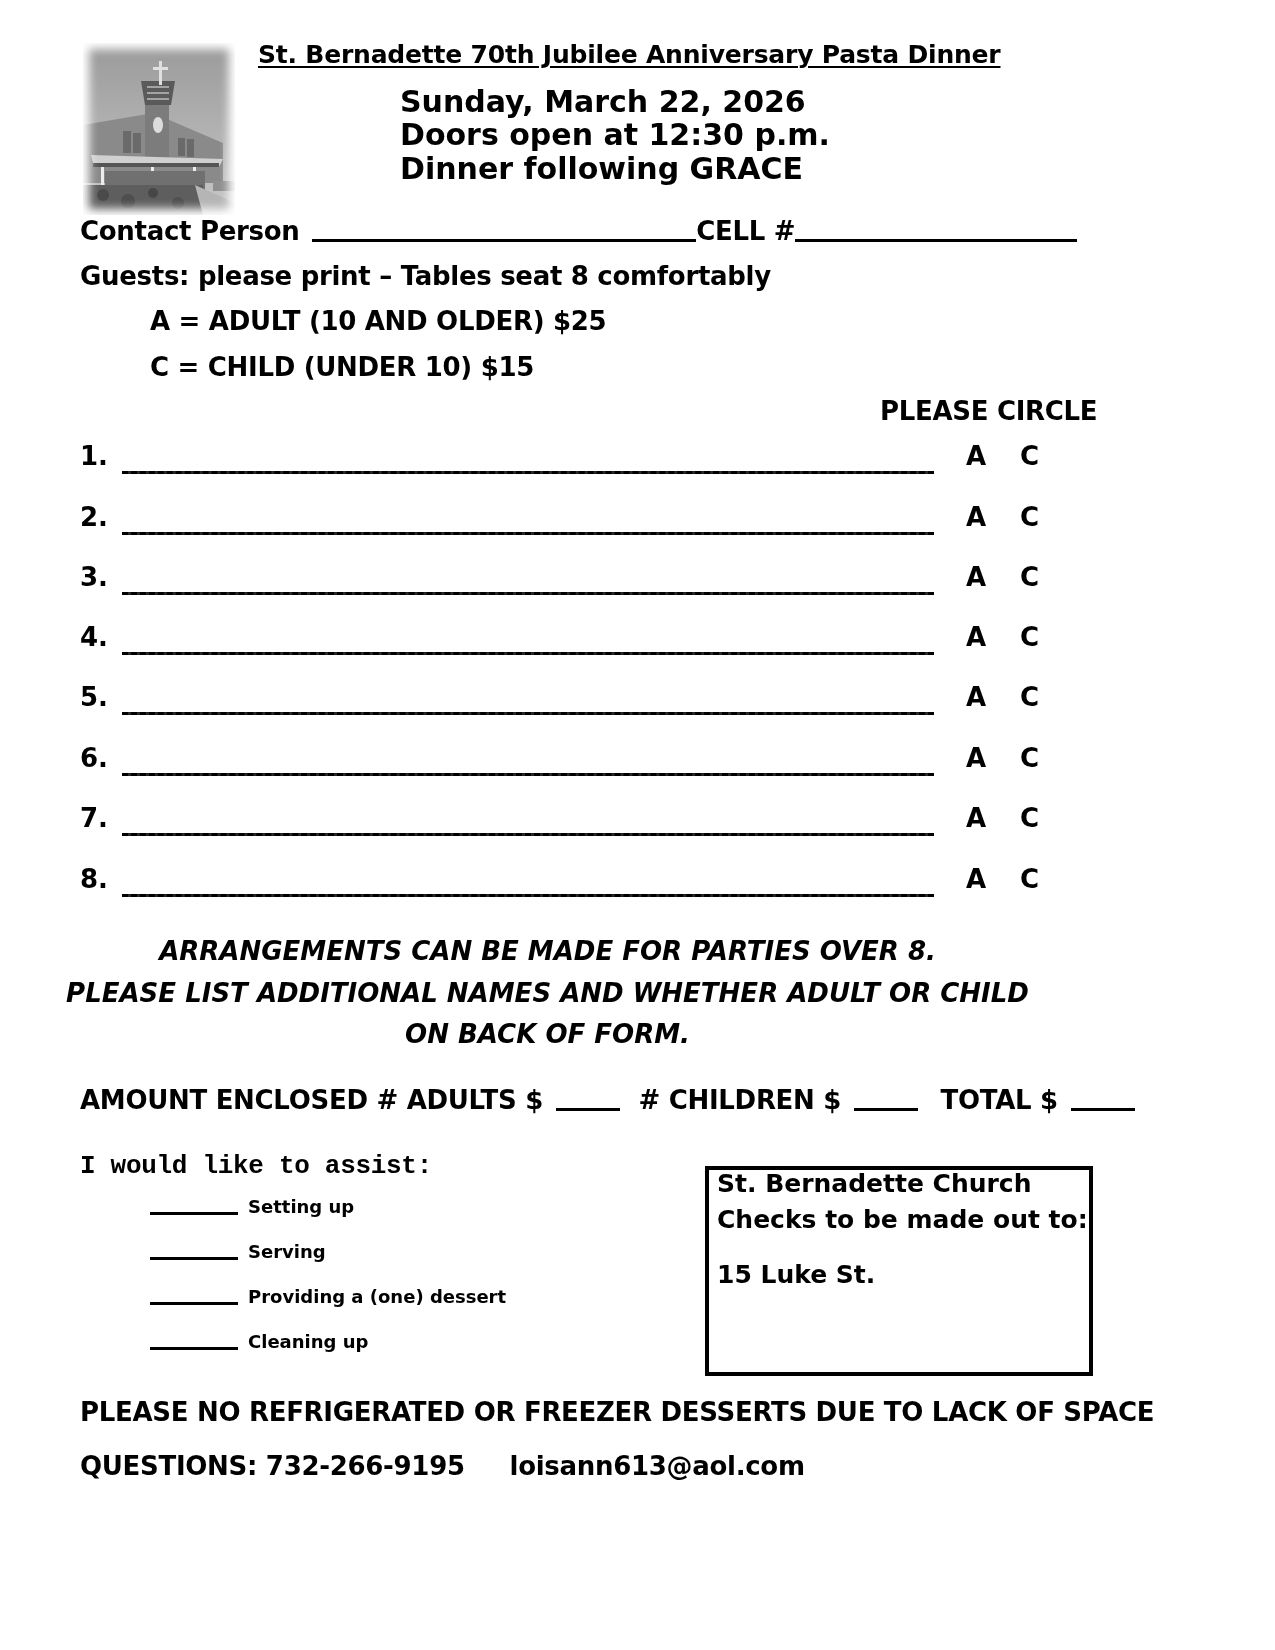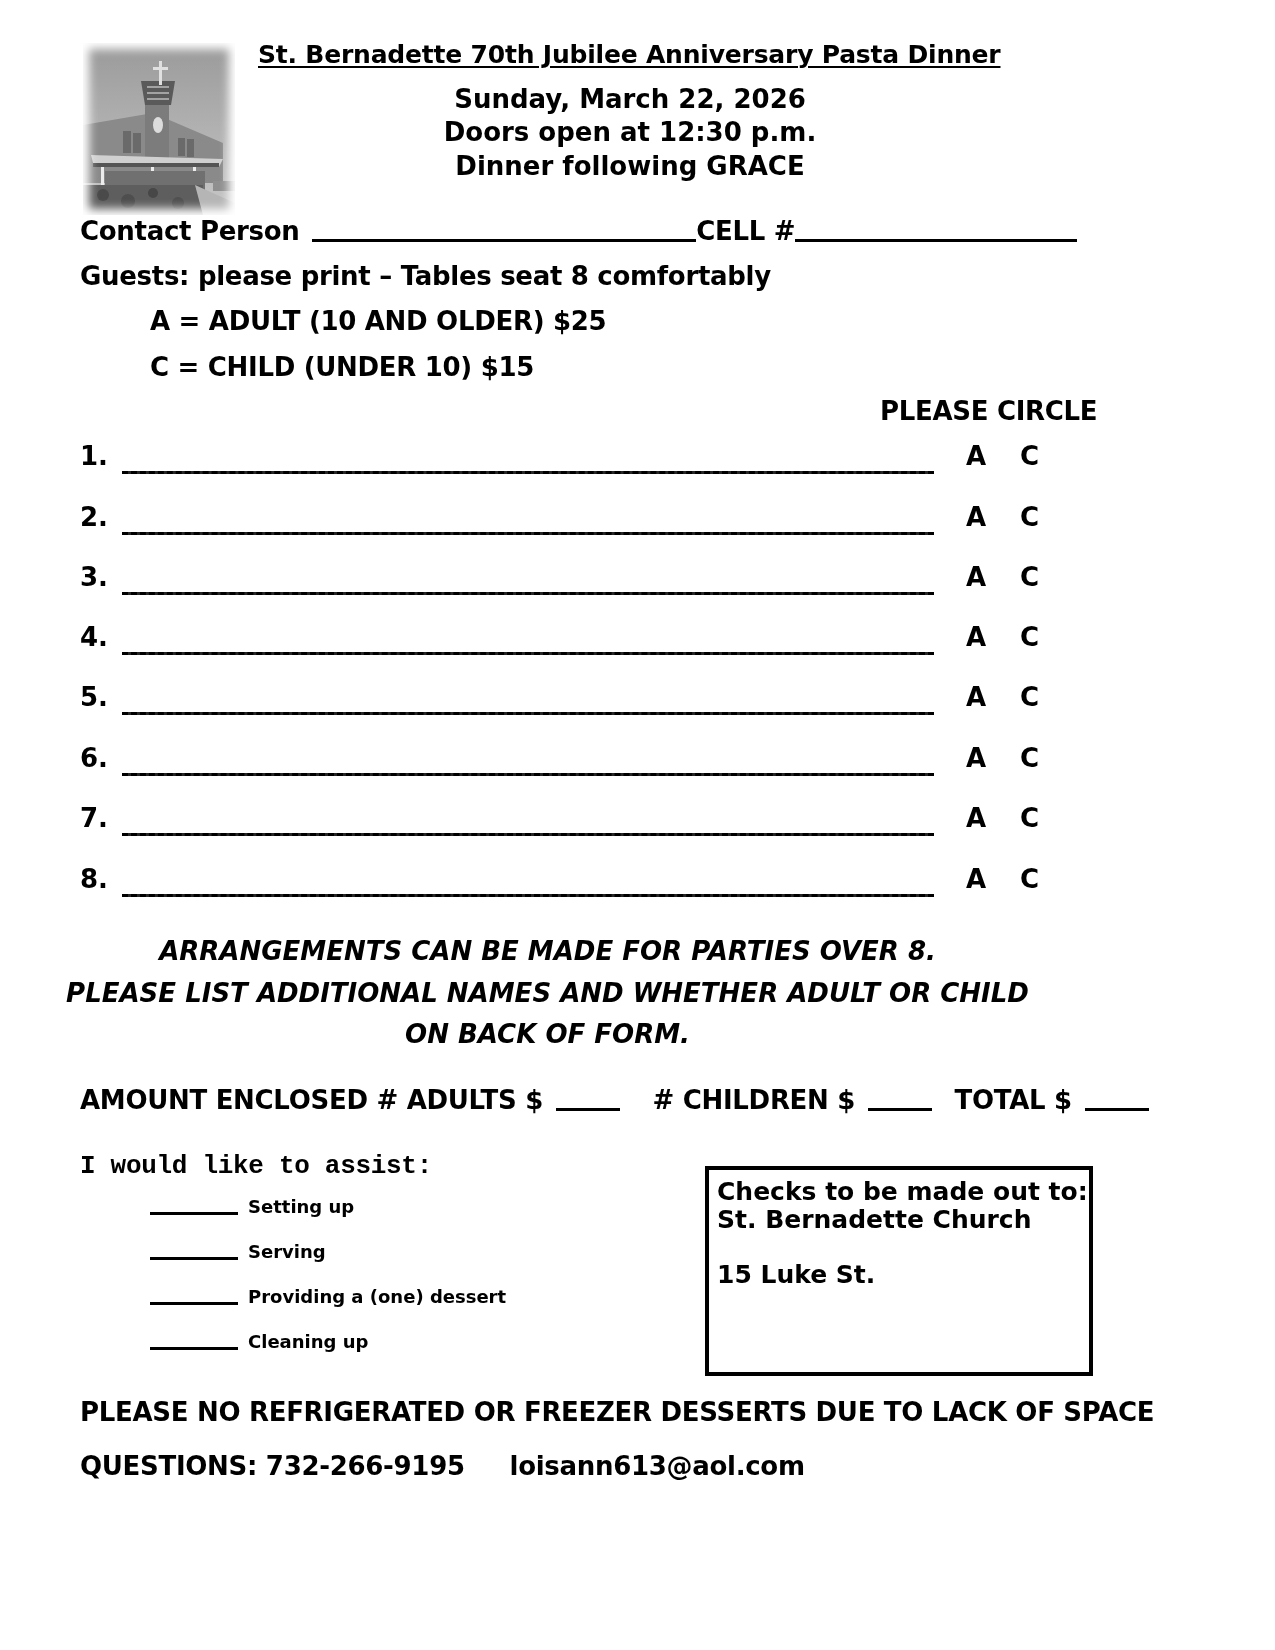--- a/index.html
+++ b/index.html
@@ -6,21 +6,21 @@
   body { width: 1275px; height: 1650px; position: relative; overflow: hidden;
          font-family: "DejaVu Sans", sans-serif; color: #000; font-weight: bold; }
   .abs { position: absolute; }
   .photo { left: 83px; top: 43px; width: 152px; height: 172px; overflow: hidden;
            filter: blur(0.3px); }
   .photo svg { display: block; }
   .photo::after { content: ""; position: absolute; inset: 0;
            box-shadow: inset 0 0 10px 6px #ffffff; }
   .title { left: 258px; top: 40px; font-size: 25px; text-decoration: underline;
            text-decoration-thickness: 2px; text-underline-offset: 3px; letter-spacing: -0.2px; white-space: nowrap; }
-  .sub { left: 400px; width: 460px; text-align: center; font-size: 26px; white-space: nowrap; }
+  .sub { left: 400px; width: 460px; font-size: 30px; white-space: nowrap; }
   .line-txt { font-size: 26px; white-space: nowrap; letter-spacing: -0.3px; }
   .blank { display: inline-block; border-bottom: 3px solid #000; height: 0; vertical-align: baseline; margin-bottom: -2px; }
   .guest-row { left: 80px; height: 40px; width: 1000px; }
   .guest-num { position: absolute; left: 0; top: 0; font-size: 26px; }
   .guest-line { position: absolute; left: 42px; top: 30px; width: 812px; height: 0;
            border-bottom: 3px dashed #000; }
   .guest-line::after { content: ""; position: absolute; left: 0; right: 0; top: 0; border-bottom: 3px solid #000; opacity: 0.85; }
   .opt-a { position: absolute; left: 886px; top: 0; font-size: 26px; }
   .opt-c { position: absolute; left: 940px; top: 0; font-size: 26px; }
   .note { width: 1095px; left: 0; text-align: center; font-size: 26px; font-style: italic; white-space: nowrap; }
@@ -143,43 +143,43 @@
   <span class="opt-c">C</span>
 </div>
 
 <div class="abs note" style="top:936px;">ARRANGEMENTS CAN BE MADE FOR PARTIES OVER 8.</div>
 <div class="abs note" style="top:978px;">PLEASE LIST ADDITIONAL NAMES AND WHETHER  ADULT OR CHILD</div>
 <div class="abs note" style="top:1019px;">ON BACK OF FORM.</div>
 
 <div class="abs line-txt" style="left:80px; top:1085px;">
   <span>AMOUNT ENCLOSED # ADULTS $</span>
   <span class="blank" style="width:64px; margin-left:4px;"></span>
-  <span style="margin-left:24px;"># CHILDREN $</span>
+  <span style="margin-left:10px;"># CHILDREN $</span>
   <span class="blank" style="width:64px; margin-left:4px;"></span>
   <span style="margin-left:14px;">TOTAL $</span>
   <span class="blank" style="width:64px; margin-left:4px;"></span>
 </div>
 
 <div class="abs line-txt" style="left:80px; top:1151px;font-family:Liberation Mono, monospace;">I would like to assist:</div>
 <div class="abs assist-item" style="top:1196px;">
   <span class="blank"></span><span>Setting up</span>
 </div>
 <div class="abs assist-item" style="top:1241px;">
   <span class="blank"></span><span>Serving</span>
 </div>
 <div class="abs assist-item" style="top:1286px;">
   <span class="blank"></span><span>Providing a (one) dessert</span>
 </div>
 <div class="abs assist-item" style="top:1331px;">
   <span class="blank"></span><span>Cleaning up</span>
 </div>
 
 <div class="abs checks-box">
+  <div>St. Bernadette Church</div>
   <div style="margin-top:8px;">Checks to be made out to:</div>
-  <div>St. Bernadette Church</div>
   <div class="gap"></div>
   <div>15 Luke St.</div>
 </div>
 
 <div class="abs line-txt" style="left:80px; top:1397px;">PLEASE NO REFRIGERATED OR FREEZER DESSERTS DUE TO LACK OF SPACE</div>
 <div class="abs line-txt" style="left:80px; top:1451px;">
   <span>QUESTIONS: 732-266-9195</span>
   <span style="margin-left:36px;">loisann613@aol.com</span>
 </div>
 

